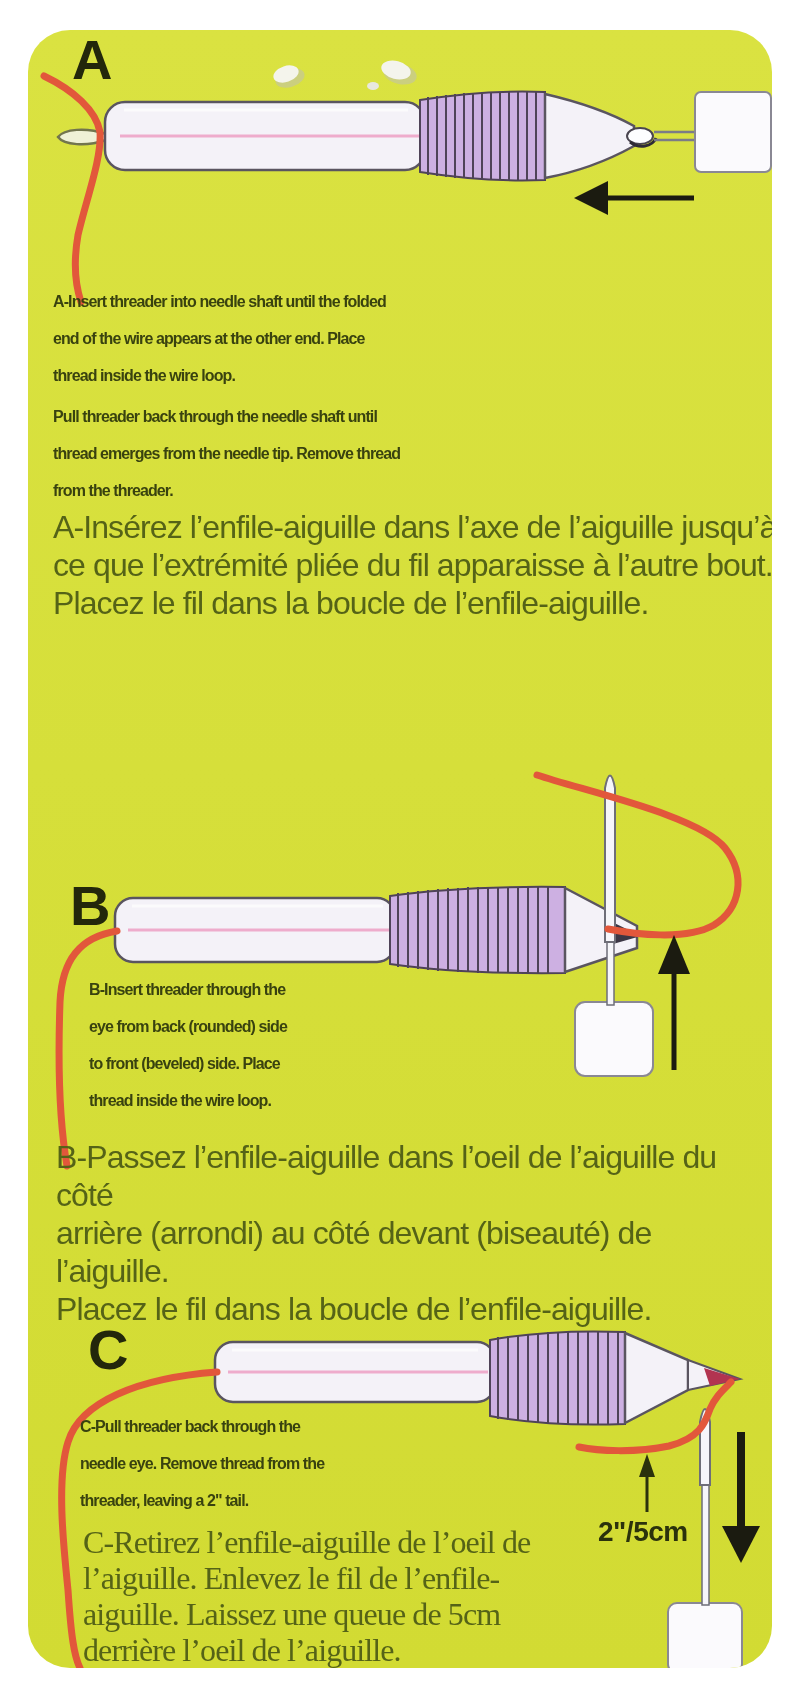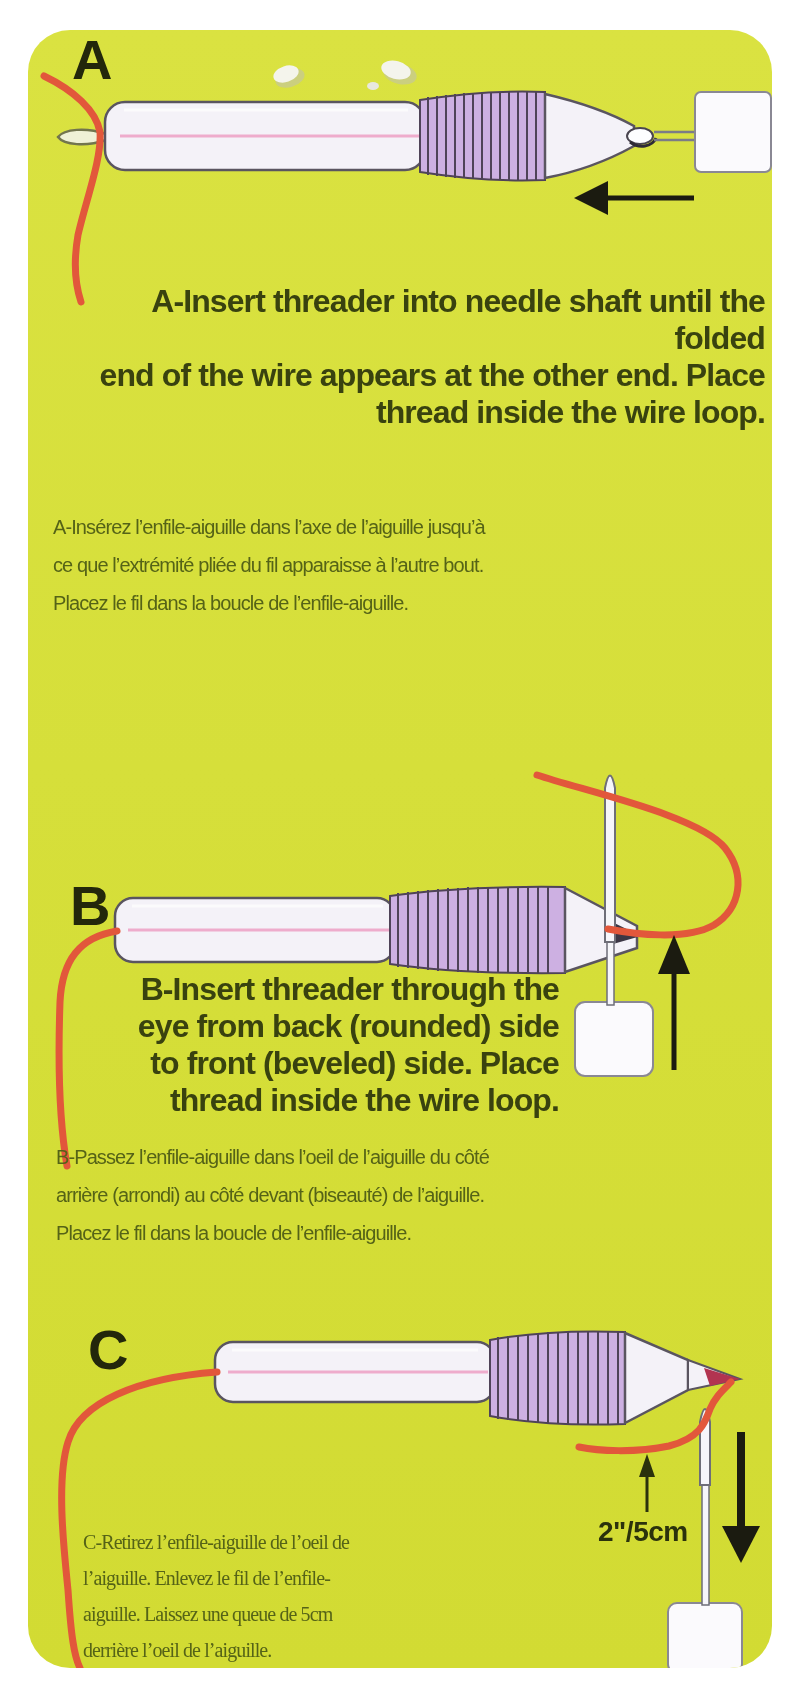--- a/index.html
+++ b/index.html
@@ -5,23 +5,23 @@
   html,body{margin:0;padding:0;background:#ffffff;}
   .page{position:relative;width:800px;height:1702px;background:#ffffff;overflow:hidden;
         font-family:"Liberation Sans",sans-serif;}
   .card{position:absolute;left:28px;top:30px;width:744px;height:1638px;
         background:linear-gradient(180deg,#dae241 0%,#d6df3a 45%,#d2db33 100%);
         border-radius:42px;overflow:hidden;}
   .art{position:absolute;left:0;top:0;z-index:1;}
   .letter{position:absolute;z-index:2;font-weight:700;font-size:56px;line-height:1;
           color:#23270b;letter-spacing:-1px;}
   .txt{position:absolute;z-index:2;}
-  p.en{margin:0 0 4px 0;font-weight:700;font-size:32px;line-height:37px;
-       letter-spacing:-0.9px;color:#39420f;white-space:pre-line;text-align:right;}
-  p.fr{margin:0 0 3px 0;font-weight:400;font-size:20px;line-height:38px;
+  p.en{margin:0 0 4px 0;font-weight:700;font-size:16px;line-height:37px;
+       letter-spacing:-0.9px;color:#39420f;white-space:pre-line;}
+  p.fr{margin:0 0 3px 0;font-weight:400;font-size:32px;line-height:38px;
        letter-spacing:-0.9px;color:#556317;white-space:pre-line;}
   .c-fr p.fr{line-height:36px;font-family:Liberation Serif, serif;}
   .measure{position:absolute;z-index:3;font-weight:700;font-size:28px;line-height:1;
            letter-spacing:-0.5px;color:#2b320c;}
 </style>
 </head>
 <body>
 
 <div class="page">
   <div class="card">
@@ -172,39 +172,47 @@
     </svg>
 
     <div class="letter" style="left:44px;top:2px">A</div>
     <div class="letter" style="left:42px;top:848px">B</div>
     <div class="letter" style="left:60px;top:1292px">C</div>
 
     <div class="txt" style="left:25px;top:253px;width:712px">
       <p class="en">A-Insert threader into needle shaft until the folded
 end of the wire appears at the other end. Place
 thread inside the wire loop.</p>
+      <p class="en">Pull threader back through the needle shaft until
+thread emerges from the needle tip. Remove thread
+from the threader.</p>
     </div>
     <div class="txt" style="left:25px;top:478px;width:730px">
       <p class="fr">A-Insérez l’enfile-aiguille dans l’axe de l’aiguille jusqu’à
 ce que l’extrémité pliée du fil apparaisse à l’autre bout.
 Placez le fil dans la boucle de l’enfile-aiguille.</p>
     </div>
 
     <div class="txt" style="left:61px;top:941px;width:470px">
       <p class="en">B-Insert threader through the
 eye from back (rounded) side
 to front (beveled) side. Place
 thread inside the wire loop.</p>
     </div>
     <div class="txt" style="left:28px;top:1108px;width:716px">
       <p class="fr">B-Passez l’enfile-aiguille dans l’oeil de l’aiguille du côté
 arrière (arrondi) au côté devant (biseauté) de l’aiguille.
 Placez le fil dans la boucle de l’enfile-aiguille.</p>
     </div>
 
+    <div class="txt" style="left:52px;top:1378px;width:510px">
+      <p class="en">C-Pull threader back through the
+needle eye. Remove thread from the
+threader, leaving a 2" tail.</p>
+    </div>
     <div class="txt c-fr" style="left:55px;top:1494px;width:510px">
       <p class="fr">C-Retirez l’enfile-aiguille de l’oeil de
 l’aiguille. Enlevez le fil de l’enfile-
 aiguille. Laissez une queue de 5cm
 derrière l’oeil de l’aiguille.</p>
     </div>
 
     <div class="measure" style="left:570px;top:1488px">2"/5cm</div>
 
   </div>

